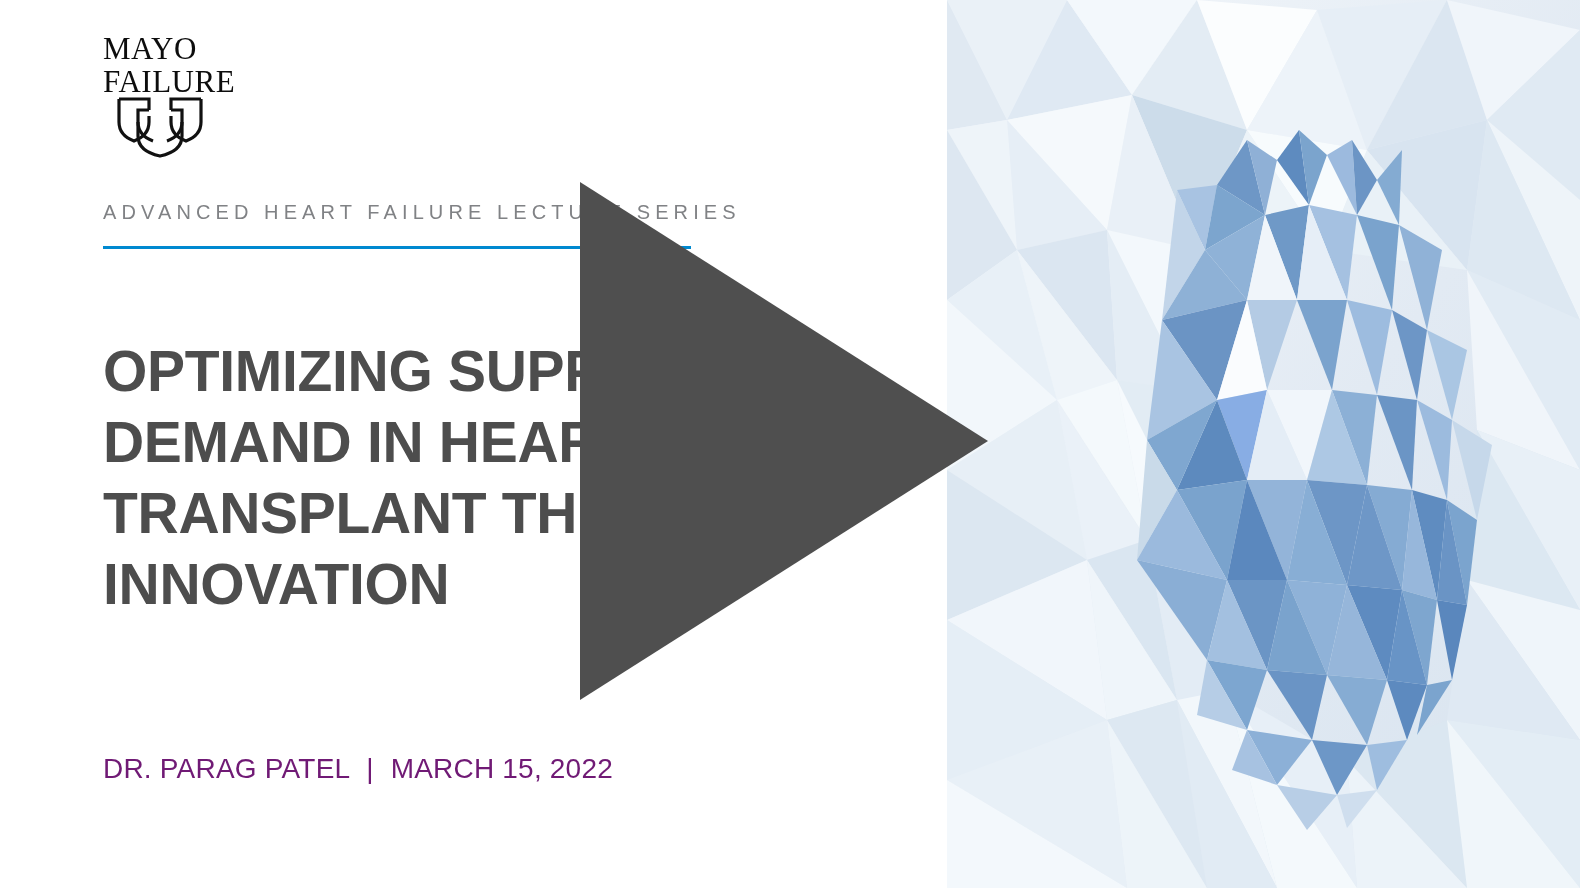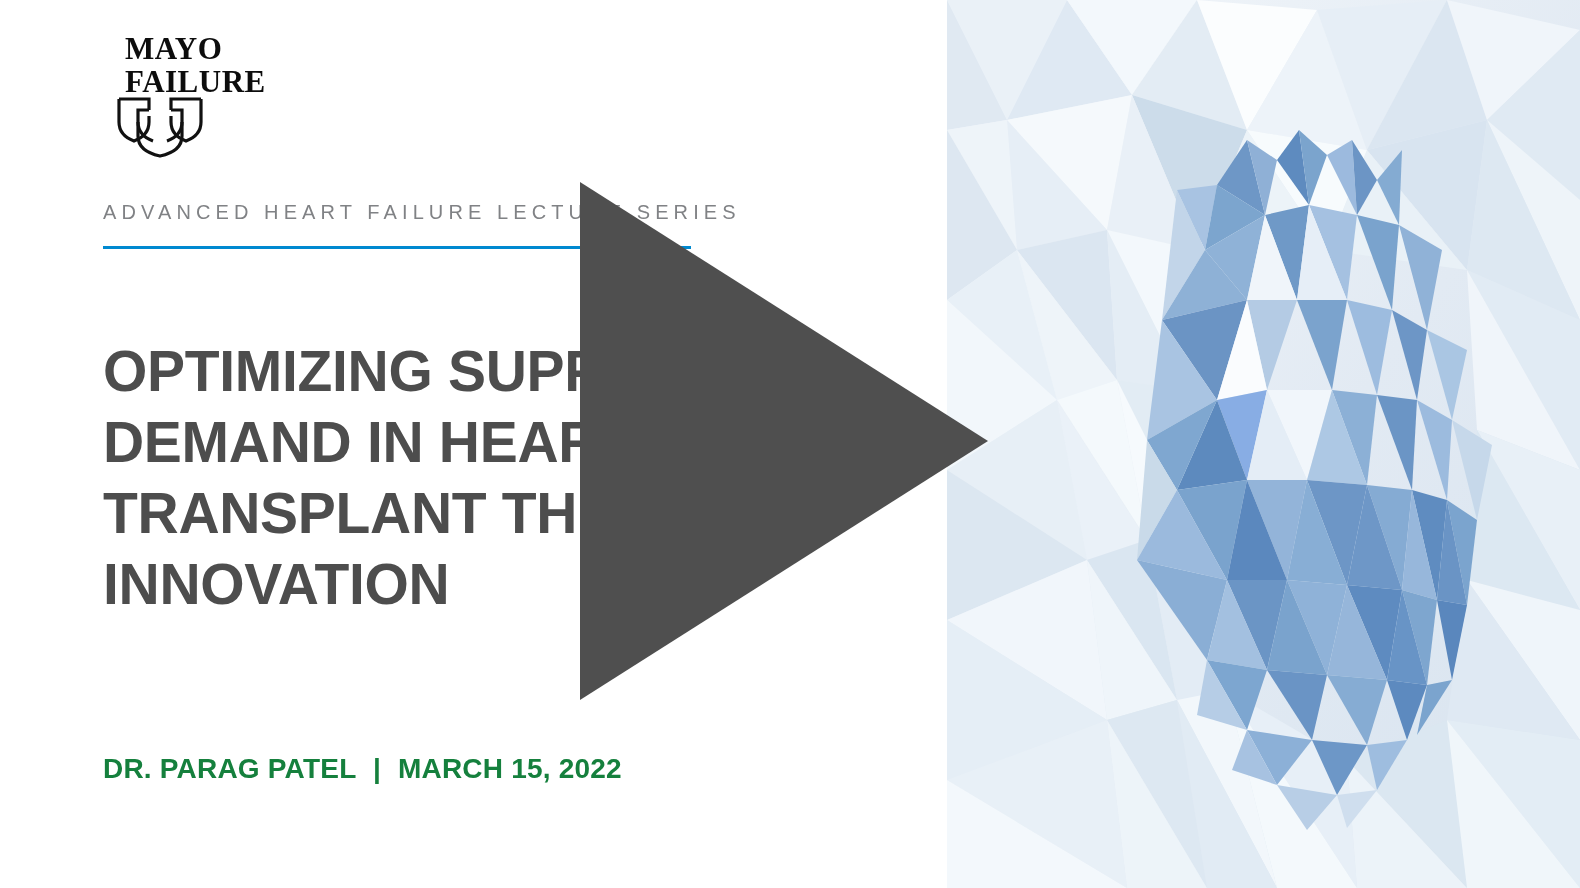--- a/index.html
+++ b/index.html
@@ -26,25 +26,24 @@
   }
 
   
   #logo {
     position:absolute;
     left:103px; top:33px;
     width:180px; height:135px;
   }
   #logo-wordmark {
     font-family:"Liberation Serif", serif;
-    font-weight:700;
+    font-weight:400;
     color:#0d0d0d;
     letter-spacing:0.5px;
     line-height:1.06;
-    margin-left:22px;
   }
   #logo-line-mayo   { font-size:31px; }
   #logo-line-clinic { font-size:31px; }
   #logo-shields {
     position:absolute;
     left:13px; top:63px;
     width:88px; height:62px;
   }
 
   
@@ -79,23 +78,23 @@
     letter-spacing:-0.3px;
     color:#4d4d4d;
     text-transform:uppercase;
   }
 
   
   #byline {
     position:absolute;
     left:103px; top:753px;
     font-size:28px;
-    font-weight:700;
+    font-weight:400;
     letter-spacing:0.2px;
-    color:#15803d;
+    color:#701a75;
     white-space:nowrap;
   }
   #byline .sep { padding:0 9px; }
 
   
   #hero {
     position:absolute;
     left:947px; top:0;
     width:633px; height:888px;
     overflow:hidden;

